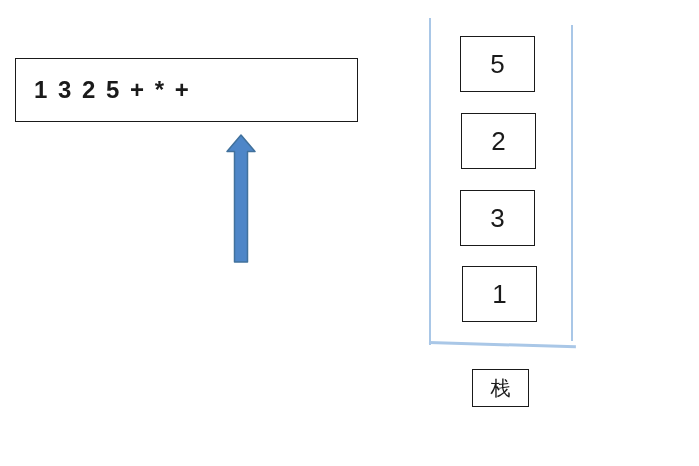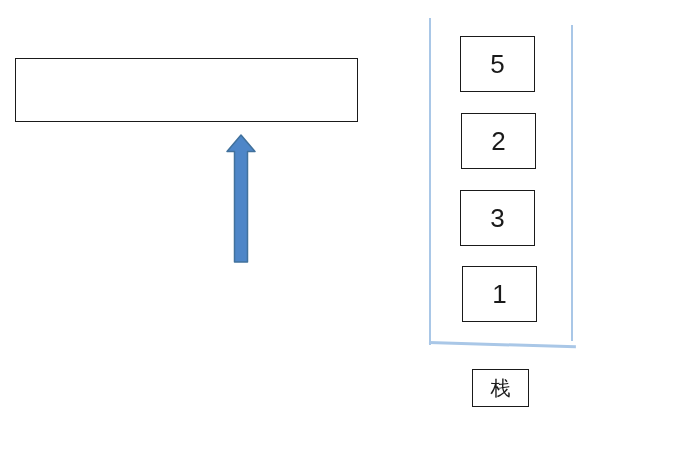--- a/index.html
+++ b/index.html
@@ -119,20 +119,21 @@
     letter-spacing: 0.5px;
     white-space: nowrap;
   }
 </style>
 </head>
 <body>
 
 <div class="canvas">
 
   <div class="expression-box">
+      <span class="expression-value">1 3 2 5 + * +</span>
   </div>
 
   <svg class="up-arrow" viewBox="0 0 30 129" xmlns="http://www.w3.org/2000/svg">
     <polygon points="15,1 29,17.5 21.5,17.5 21.5,128 8.5,128 8.5,17.5 1,17.5" fill="var(--arrow_fill)" stroke="var(--arrow_border)" stroke-width="1.5" stroke-linejoin="round"></polygon>
   </svg>
 
   <div>
     <div class="stack-left-line"></div>
     <div class="stack-right-line"></div>
     <div class="stack-bottom-line"></div>

